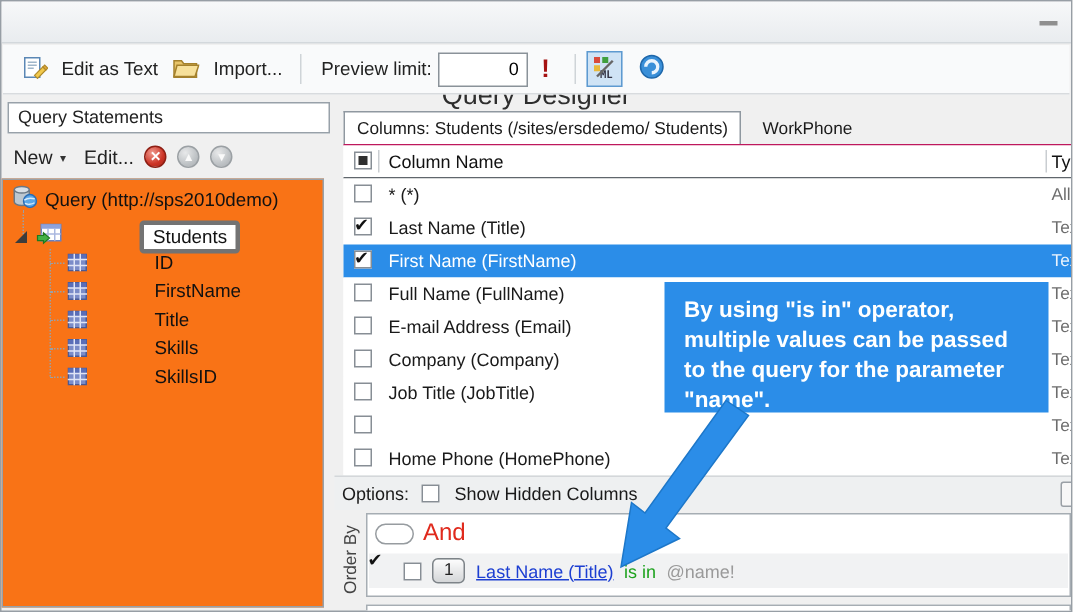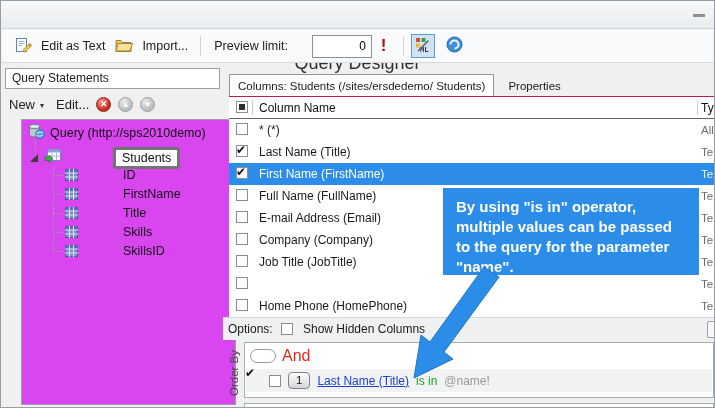--- a/index.html
+++ b/index.html
@@ -12,34 +12,34 @@
 
   
   .titlebar{position:absolute;left:0;top:0;right:0;height:28px;background:linear-gradient(#f7f8f9,#e9ecef);border-bottom:1px solid #d3d8dc;}
   .title{text-align:center;font-size:18px;color:#2e2e2e;line-height:28px;margin-top:48px;}
   .min-btn{position:absolute;right:9px;top:13px;width:12px;height:3px;background:#8f8f8f;}
 
   
   .toolbar{position:absolute;left:1px;top:29px;right:1px;height:33px;background:#f9fafb;border-bottom:1px solid #d8dbde;display:flex;align-items:center;padding-left:8px;font-size:12.5px;color:#222;}
   .tb-btn{display:flex;align-items:center;gap:9px;padding:3px 5px;cursor:default;}
   .tb-sep{width:1px;height:20px;background:#cfd4d8;margin:0 7px;}
-  .preview-label{margin:0 24px 0 6px;}
+  .preview-label{margin:0 4px 0 6px;}
   .preview-input{width:60px;height:23px;border:1px solid #8a9299;font-size:12px;text-align:right;padding:0 5px;font-family:"Liberation Sans",sans-serif;}
   .excl{color:#a51212;font-weight:bold;font-size:17px;margin:0 9px;}
   .xml-btn{width:24px;height:24px;border:1px solid #5e9ad0;background:#cfe3f5;display:flex;align-items:center;justify-content:center;}
   .help-wrap{margin-left:11px;display:flex;align-items:center;}
 
   
   .qs-header{position:absolute;left:4px;top:67px;width:215px;height:21px;background:#fff;border:1px solid #98a1a9;font-size:12px;line-height:19px;padding-left:6px;color:#222;}
   .qs-toolbar{position:absolute;left:8px;top:92px;height:22px;display:flex;align-items:center;font-size:13px;color:#222;}
   .caret{font-size:8px;color:#333;margin:2px 12px 0 5px;}
   .ci{width:15px;height:15px;border-radius:50%;font-size:9px;display:flex;align-items:center;justify-content:center;color:#fff;font-weight:bold;margin-left:7px;}
   .ci.del{background:radial-gradient(circle at 35% 30%,#f09a8e,#cc3426 60%,#a3271b);border:1px solid #8e1f14;}
   .ci.gray{background:radial-gradient(circle at 35% 30%,#e8e9ea,#bfc3c6 60%,#a9adb1);border:1px solid #9ba0a4;color:#fafafa;font-size:8px;}
-  .tree-box{position:absolute;left:20px;top:118px;width:215px;height:286px;background:#d946ef;border:1px solid #98a1a9;font-size:12.5px;color:#111;}
+  .tree-box{position:absolute;left:0;top:118px;width:215px;height:286px;background:#f97316;border:1px solid #98a1a9;font-size:12.5px;color:#111;}
   .tree-root{position:absolute;left:6px;top:3px;display:flex;align-items:center;gap:5px;}
   .tree-students{position:absolute;left:8px;top:27px;display:flex;align-items:center;gap:3px;}
   .expander{width:0;height:0;border-bottom:8px solid #3c3c3c;border-left:8px solid transparent;margin-right:3px;}
   .students-pill{border:3px solid #737373;border-radius:3px;padding:0 6px;background:#fff;line-height:16px;margin-left:48px;}
   .dotv{position:absolute;border-left:1px dotted #9aa0a6;}
   .dotv1{left:13px;top:20px;height:16px;}
   .dotv2{left:31px;top:46px;height:85px;}
   .tree-child{position:absolute;left:0;height:19px;width:100%;}
   .tree-child .hdot{position:absolute;left:31px;top:9px;width:10px;border-top:1px dotted #9aa0a6;}
   .tree-child .ticon{position:absolute;left:43px;top:3px;}
@@ -216,21 +216,21 @@
               <rect x="0.5" y="0.5" width="12" height="3.5" fill="#5a6eb8"></rect>
               <path d="M0 4h13M0 8h13M4.5 0v12M8.5 0v12" stroke="#dfe4f5" fill="none"></path>
             </svg></span>
           <span class="tlabel">SkillsID</span>
         </div>
       </div>
   </div>
 
   <div class="tabbar">
     <div class="tab active">Columns: Students (/sites/ersdedemo/ Students)</div>
-    <div class="tab">Properties</div>
+    <div class="tab">WorkPhone</div>
   </div>
 
   <div class="grid">
     <div class="ghead">
       <span class="cb partial"></span>
       <span class="vsep vsep1"></span>
       <span class="hname">Column Name</span>
       <span class="vsep vsep2"></span>
       <span class="htype">Ty</span>
     </div>

